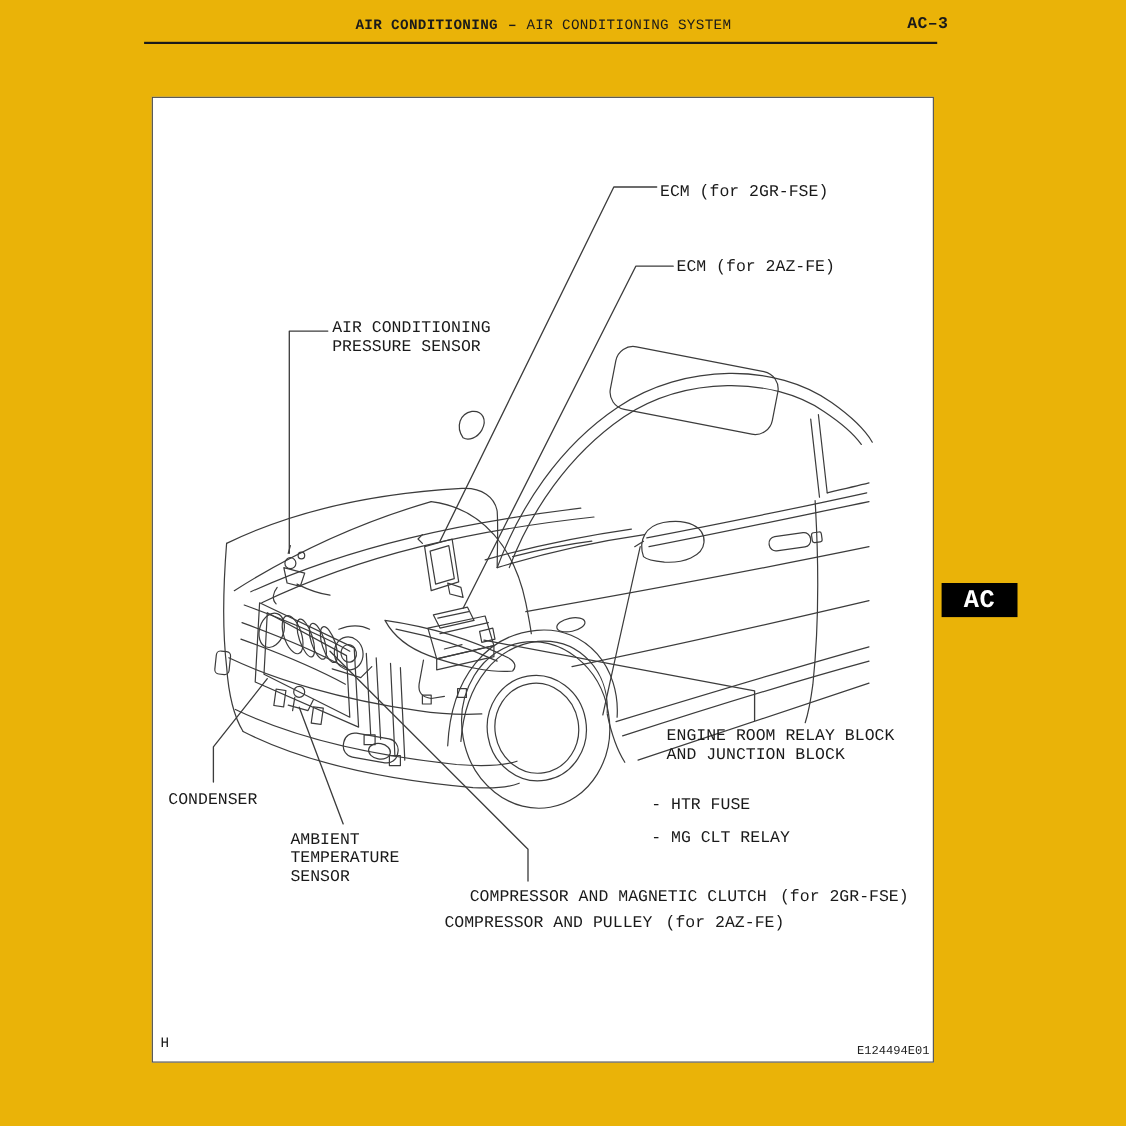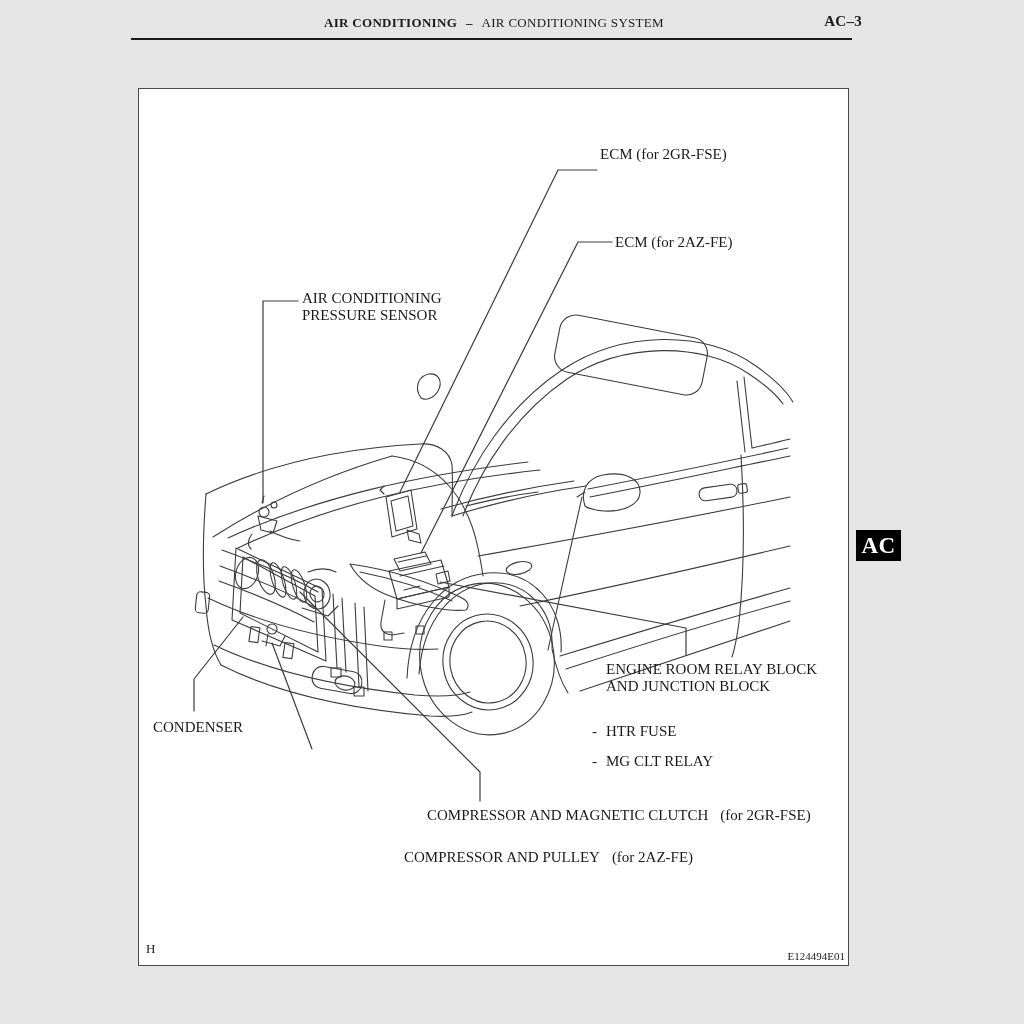--- a/index.html
+++ b/index.html
@@ -1,39 +1,39 @@
 <!DOCTYPE html>
 <html><head>
 <meta charset="utf-8">
 <style>
   html,body{margin:0;padding:0;background:#fff;}
   .page{
-    position:relative;width:1024px;height:1024px;background:#e5e5e5;
-    font-family:Liberation Serif, serif;color:#1a1a1a;
+    position:relative;width:1024px;height:1024px;background:#eab308;
+    font-family:Liberation Mono, monospace;color:#1a1a1a;
     overflow:hidden;
   }
   
   .hdr-center{position:absolute;left:130px;width:728px;top:15px;
     display:flex;justify-content:center;align-items:baseline;gap:9px;
     font-size:13px;white-space:nowrap;}
   .hdr-bold{font-weight:bold;letter-spacing:.3px;}
   .hdr-sep{font-weight:bold;}
   .hdr-reg{letter-spacing:.3px;}
   .page-num{position:absolute;left:806px;top:13px;width:56px;text-align:right;
     font-size:15px;font-weight:bold;letter-spacing:.3px;}
   .hdr-rule{position:absolute;left:131px;top:38px;width:721px;height:2px;background:#1a1a1a;}
   .page-title{position:absolute;left:139px;top:49px;font-size:21.5px;font-weight:bold;
     letter-spacing:.2px;margin:0;}
   
   .fig{position:absolute;left:138px;top:88px;width:709px;height:876px;
     border:1px solid #4a4a4a;background:#fff;}
   .fig-marker{position:absolute;left:146px;top:941px;font-size:13px;}
   .fig-code{position:absolute;left:758px;top:950px;width:87px;text-align:right;font-size:11px;color:#222;}
   
-  .side-tab{position:absolute;left:856px;top:530px;width:45px;height:31px;background:#000;
+  .side-tab{position:absolute;left:856px;top:530px;width:69px;height:31px;background:#000;
     color:#fff;font-weight:bold;font-size:23px;display:flex;align-items:center;justify-content:center;
     letter-spacing:.5px;}
   
   .diagram{position:absolute;left:0;top:0;width:1024px;height:1024px;}
   
   .callout{position:absolute;font-size:15px;line-height:17px;white-space:nowrap;color:#1a1a1a;}
   .dash-item{display:flex;gap:9px;}
   .variant{margin-left:12px;}
 </style>
 </head>
@@ -155,21 +155,21 @@
         <polyline points="612,242 578,242 421,553"></polyline>
         <polyline points="298,301 263,301 263,503"></polyline>
         <polyline points="440,582 686,628 686,655"></polyline>
         <polyline points="243,617 194,679 194,711"></polyline>
         <polyline points="272,643 312,749"></polyline>
         <polyline points="300,592 480,772 480,801"></polyline>
       </g>
     </g>
   </svg>
 
-  <div class="callout" style="left:600px;top:146px;">
+  <div class="callout" style="left:600px;top:166px;">
     <span>ECM (for 2GR-FSE)</span>
   </div>
 
   <div class="callout" style="left:615px;top:234px;">
     <span>ECM (for 2AZ-FE)</span>
   </div>
 
   <div class="callout" style="left:302px;top:290px;">
     <div>AIR CONDITIONING</div>
     <div>PRESSURE SENSOR</div>
@@ -187,26 +187,31 @@
 
   <div class="callout dash-item" style="left:592px;top:753px;">
     <span>-</span>
     <span>MG CLT RELAY</span>
   </div>
 
   <div class="callout" style="left:153px;top:719px;">
     <span>CONDENSER</span>
   </div>
 
+  <div class="callout" style="left:264px;top:755px;">
+    <div>AMBIENT</div>
+    <div>TEMPERATURE</div>
+    <div>SENSOR</div>
+  </div>
 
   <div class="callout" style="left:427px;top:807px;">
     <span>COMPRESSOR AND MAGNETIC CLUTCH</span><span class="variant">(for 2GR-FSE)</span>
   </div>
 
-  <div class="callout" style="left:404px;top:849px;">
+  <div class="callout" style="left:404px;top:831px;">
     <span>COMPRESSOR AND PULLEY</span><span class="variant">(for 2AZ-FE)</span>
   </div>
 
   <div class="fig-marker">H</div>
   <div class="fig-code">E124494E01</div>
 
   <div class="side-tab">AC</div>
 
 </div>
 

